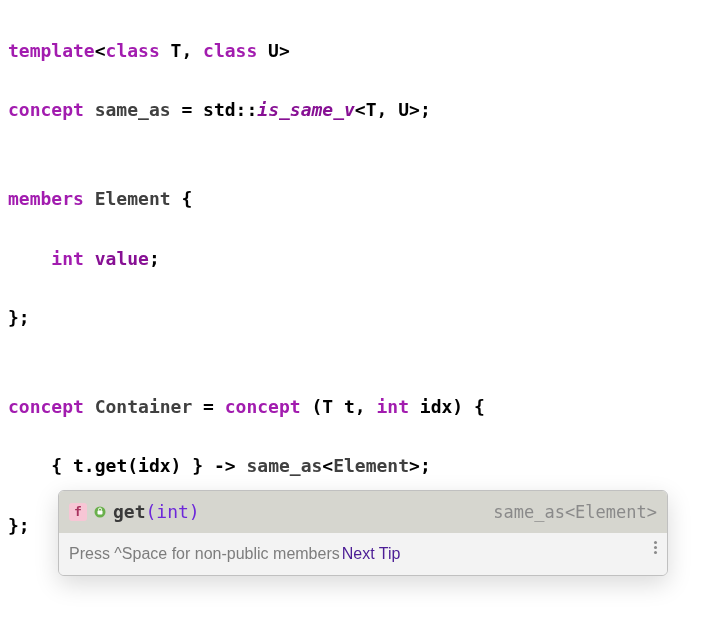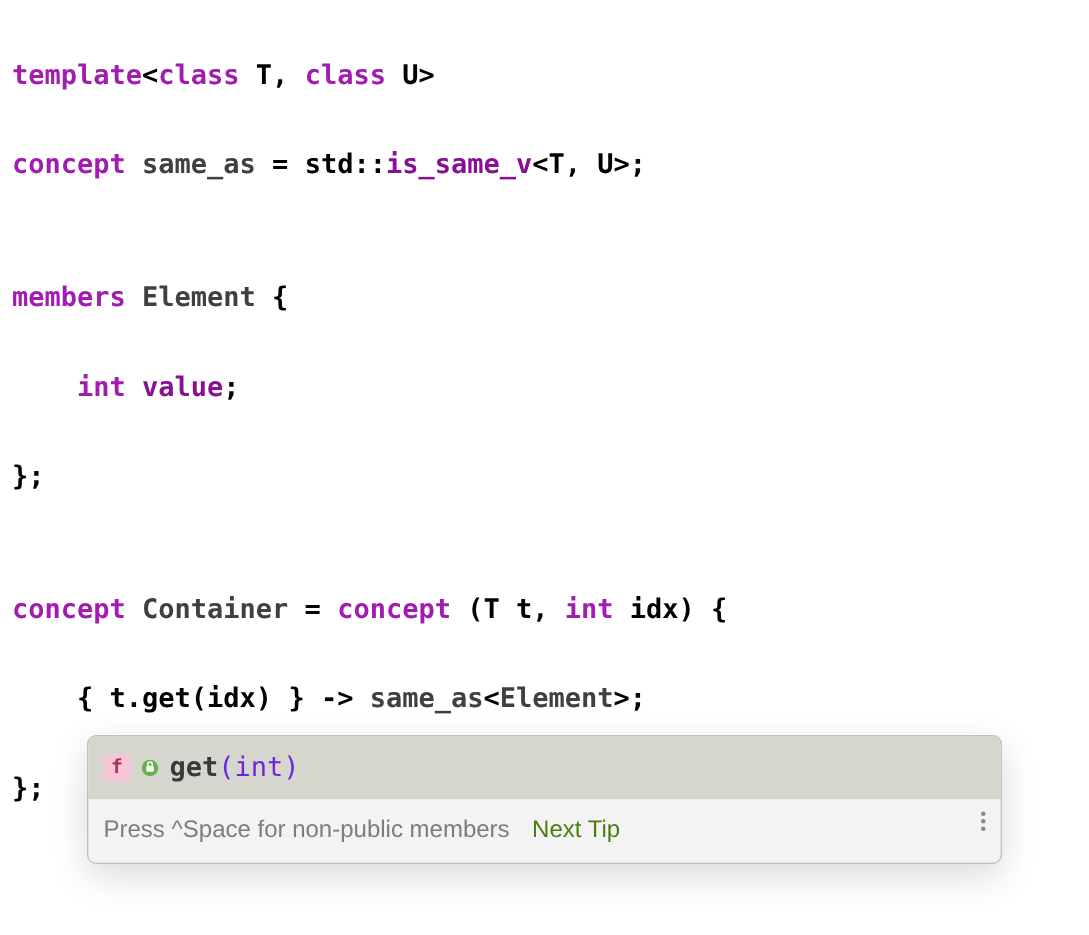--- a/index.html
+++ b/index.html
@@ -13,21 +13,21 @@
   height: 623px;
   overflow: hidden;
   padding: 6px 8px;
 }
 .code-area { white-space: pre; font-weight: 600; }
 .kw { color: #a21caf; }
 .type-name { color: #404040; }
 .member { color: #871094; margin-top: 25px; }
 .punct { color: #000000; }
 .plain { color: #000000; }
-.ns { color: #871094; }
+.ns { color: #871094; font-style: italic; }
 .line { display: block; }
 .popup {
   position: absolute;
   left: 58px;
   top: 490px;
   width: 610px;
   background: #f6f6f6;
   border: 1px solid #c0c0c0;
   border-radius: 6px;
   box-shadow: 0 8px 24px rgba(0,0,0,0.15);
@@ -75,24 +75,24 @@
   font-family: "Menlo", "Consolas", monospace;
   font-size: 17px;
   color: #8a8a8a;
 }
 .popup-footer {
   display: flex;
   align-items: flex-start;
   padding: 8px 10px;
   background: #f3f3f3;
   color: #7d7d7d;
-  gap: 15px;
+  gap: 2px;
   font-size: 16px;
 }
-.popup-footer .link { color: #4d7c0f; cursor: pointer; }
+.popup-footer .link { color: #4c1d95; cursor: pointer; }
 .popup-footer .dots {
   margin-left: auto;
   color: #8a8a8a;
   font-size: 20px;
   letter-spacing: 0px;
   line-height: 0.4;
   display: flex;
   flex-direction: column;
   gap: 2px;
 }
@@ -121,20 +121,21 @@
   <div class="popup-row">
     <span class="icon-badge">f</span>
     <span class="icon-badge2">
       <svg viewBox="0 0 14 14" width="14" height="14">
         <circle cx="7" cy="7" r="5.5" fill="#6ab04c"></circle>
         <rect x="4.5" y="5.5" width="5" height="4" rx="1" fill="#fff"></rect>
         <path d="M5.5 5.5 v-1 a1.5 1.5 0 0 1 3 0 v1" fill="none" stroke="#fff" stroke-width="1"></path>
       </svg>
     </span>
     <span class="completion-main"><span class="getname">get</span><span class="getparams">(int)</span></span>
+    <span class="completion-right">same_as&lt;Element&gt;</span>
   </div>
   <div class="popup-footer">
     <span>Press ^Space for non-public members</span>
     <span class="link">Next Tip</span>
     <span class="dots">
         <span></span>
         <span></span>
         <span></span>
       </span>
   </div>

